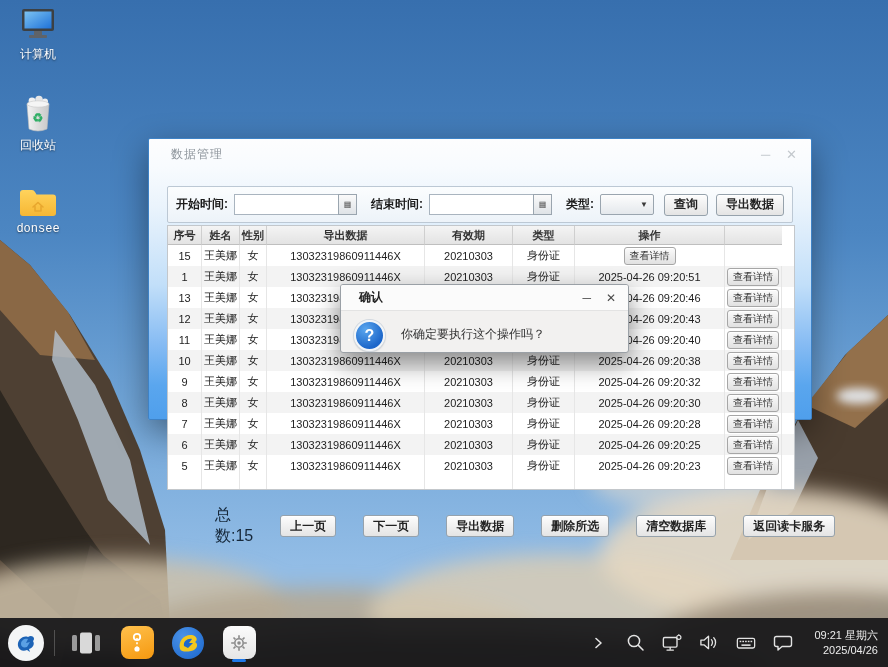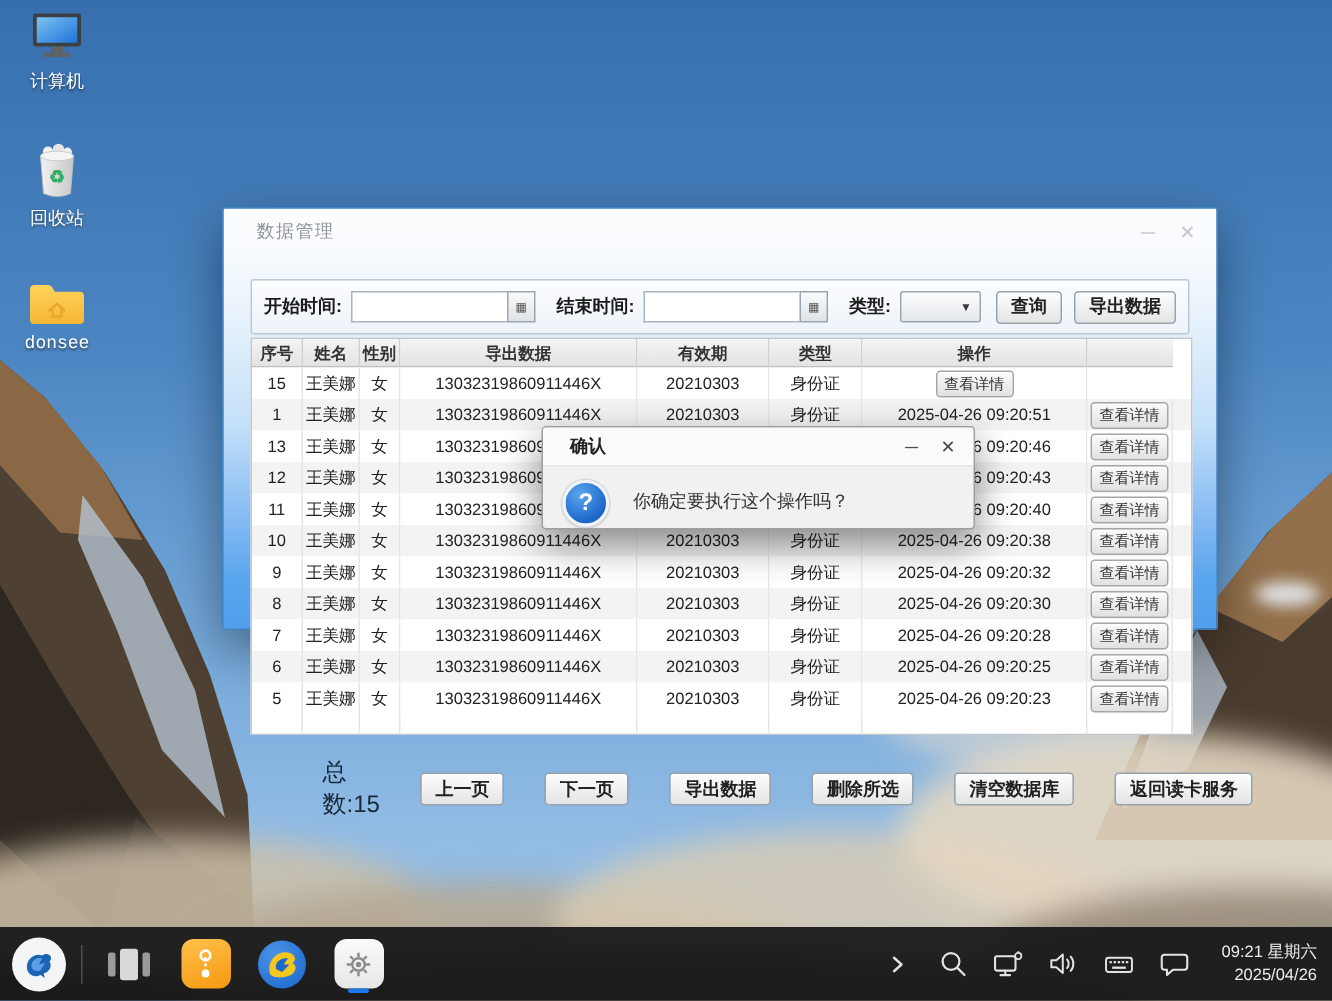--- a/index.html
+++ b/index.html
@@ -56,21 +56,21 @@
     box-shadow:inset 0 1px 0 rgba(255,255,255,.9); }
   .tr-empty { height:13px; background:#fff; display:grid; grid-template-columns:34px 38px 27px 158px 88px 62px 150px 57px 12px; }
   .tr-empty div { border-right:1px solid #e6e6e6; } .tr-empty div:last-child{border-right:none;}
 
   
   .w-footer { display:flex; align-items:center; padding:15px 0 0 66px; }
   .total { font-size:16px; color:#16283a; }
   .pg-btn { margin-left:27px; }
 
   
-  .dialog { position:absolute; left:361px; top:284px; width:289px; height:69px; border:1px solid #9aa0a6;
+  .dialog { position:absolute; left:340px; top:284px; width:289px; height:69px; border:1px solid #9aa0a6;
     border-radius:3px; background:#f2f1f0; box-shadow:0 10px 26px rgba(0,0,0,.45); overflow:hidden; }
   .dlg-title { height:26px; background:#fbfbfb; border-bottom:1px solid #e3e3e3; display:flex; align-items:center; padding:0 12px 0 18px; }
   .dlg-title-text { font-size:12px; font-weight:bold; color:#222; }
   .dlg-ctls { margin-left:auto; display:flex; gap:15px; }
   .dlg-ctl { font-size:12px; color:#4a4a4a; line-height:1; cursor:pointer; }
   .dlg-body { position:relative; height:70px; }
   .q-icon { position:absolute; left:13px; top:9px; width:31px; height:31px; border-radius:50%;
     background:radial-gradient(circle at 35% 28%, #5aa6ee, #1d67ca 70%); border:2px solid #f2f5f8;
     box-shadow:0 0 0 1px #d2d9e0, 0 1px 2px rgba(0,0,0,.25);
     color:#fff; font-size:16px; font-weight:bold; display:flex; align-items:center; justify-content:center; }

